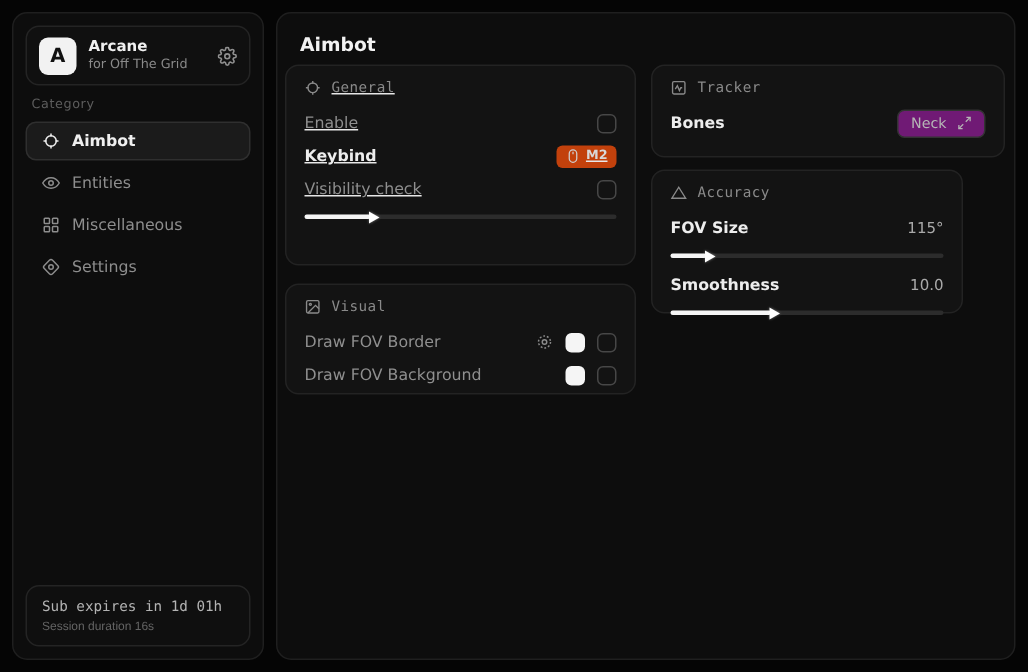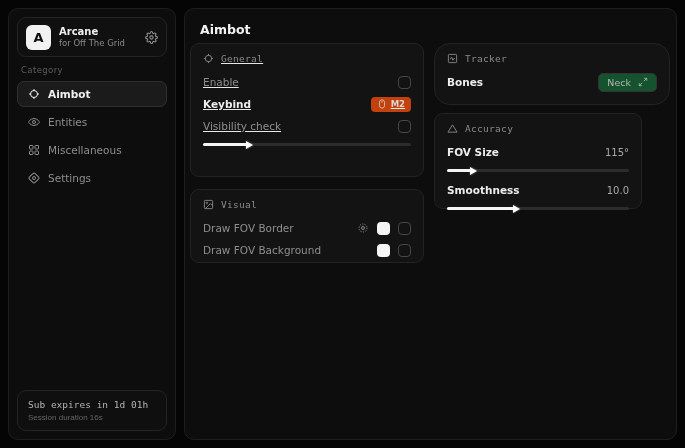--- a/index.html
+++ b/index.html
@@ -65,21 +65,21 @@
   
   #main { left:184px; top:8px; width:493px; height:432px; }
   .main-title { position:absolute; left:15px; top:13px; font-size:12.5px; font-weight:bold; color:#f2f2f2; }
   .card {
     position:absolute; background:#131313;
     border:1px solid #232323; border-radius:9px;
     padding:9px 12px;
   }
   #card-general  { left:5px;  top:34px;  width:234px; height:134px;text-decoration:underline; }
   #card-visual   { left:5px;  top:180px; width:234px; height:74px;  }
-  #card-tracker  { left:249px; top:34px;  width:236px; height:62px;border-radius:16px; }
+  #card-tracker  { left:249px; top:34px;  width:236px; height:62px; }
   #card-accuracy { left:249px; top:104px; width:208px; height:96px; }
   .card-head {
     display:flex; align-items:center; gap:7px;
     color:#8a8a8a; margin-bottom:8px;
   }
   .card-head .htxt {
     font-family:"DejaVu Sans Mono","Liberation Mono",monospace;
     font-size:9.5px; letter-spacing:.3px;
   }
   .row {
@@ -105,21 +105,21 @@
     width:0; height:0;
     border-left:7px solid #ffffff;
     border-top:4.5px solid transparent;
     border-bottom:4.5px solid transparent;
     filter:drop-shadow(0 0 1px rgba(255,255,255,.4));
   }
   .ctrls { display:flex; align-items:center; gap:8px; }
   .swatch { width:13px; height:13px; background:#f5f5f5; border-radius:4px; }
   .dd-btn {
     display:flex; align-items:center; gap:7px;
-    background:#14532d; border:1px solid #333; border-radius:5px;
+    background:#701a75; border:1px solid #333; border-radius:5px;
     padding:3px 8px; color:#b5b5b5; font-size:9.5px;
   }
   .icon { display:flex; }
   svg { display:block; }
 </style>
 </head>
 <body>
 
 <div id="sidebar" class="panel">
 

